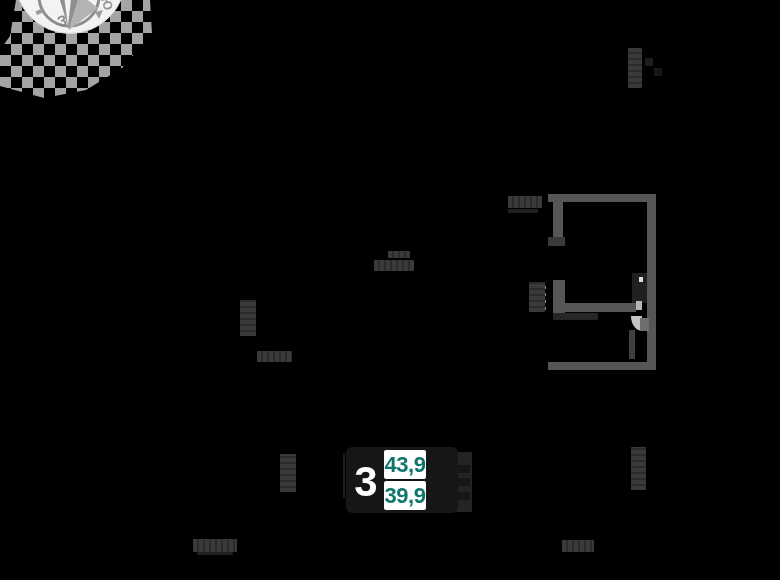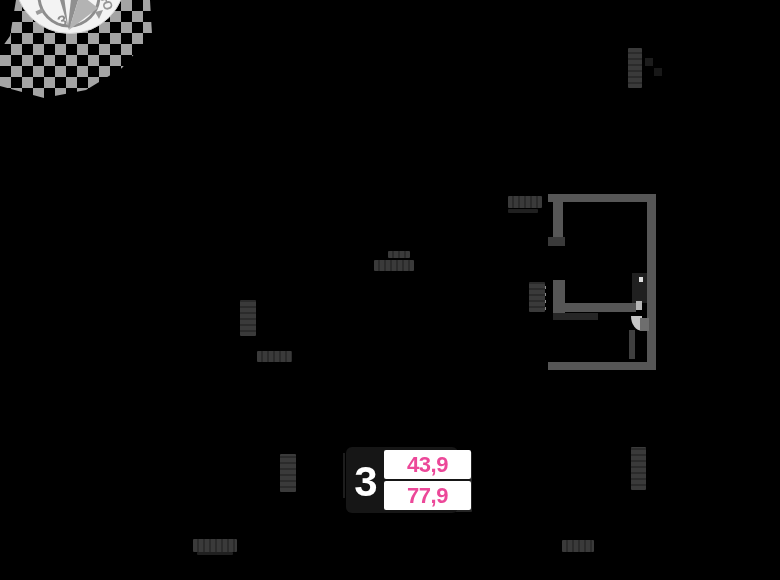--- a/index.html
+++ b/index.html
@@ -75,22 +75,22 @@
   .stamp-tick{position:absolute;left:458px;width:12px;height:8px;background:#161616;}
   #stamp-tick1{top:465px;} #stamp-tick2{top:478px;} #stamp-tick3{top:492px;}
 
   
   #stamp-panel{position:absolute;left:346px;top:447px;width:112px;height:66px;background:#161616;border-radius:6px;}
   #stamp-rooms{
     position:absolute;left:347px;top:457px;width:38px;height:52px;
     color:#ffffff;font-size:42px;font-weight:800;text-align:center;line-height:50px;
   }
   .area-box{
-    position:absolute;left:384px;width:87px;height:29px;background:#ffffff;border-radius:2px;
-    color:#ec4899;font-weight:700;font-size:22px;letter-spacing:-0.5px;
+    position:absolute;left:384px;width:42px;height:29px;background:#ffffff;border-radius:2px;
+    color:#0f766e;font-weight:700;font-size:22px;letter-spacing:-0.5px;
     display:flex;align-items:center;justify-content:center;box-sizing:border-box;
   }
   #area-top{top:450px;}
   #area-bottom{top:481px;}
 </style>
 </head>
 <body>
 
 <div id="canvas">
 
@@ -142,15 +142,15 @@
   <div class="mark" id="mark-br-hdim"></div>
   <div class="mark v" id="mark-br-vdim"></div>
   <div class="mark" id="mark-stamp-side"></div>
   <div class="stamp-tick" id="stamp-tick1"></div>
   <div class="stamp-tick" id="stamp-tick2"></div>
   <div class="stamp-tick" id="stamp-tick3"></div>
 
   <div id="stamp-panel"></div>
   <div id="stamp-rooms">3</div>
   <div class="area-box" id="area-top">43,9</div>
-  <div class="area-box" id="area-bottom">77,9</div>
+  <div class="area-box" id="area-bottom">39,9</div>
 
 </div>
 
 </body></html>

